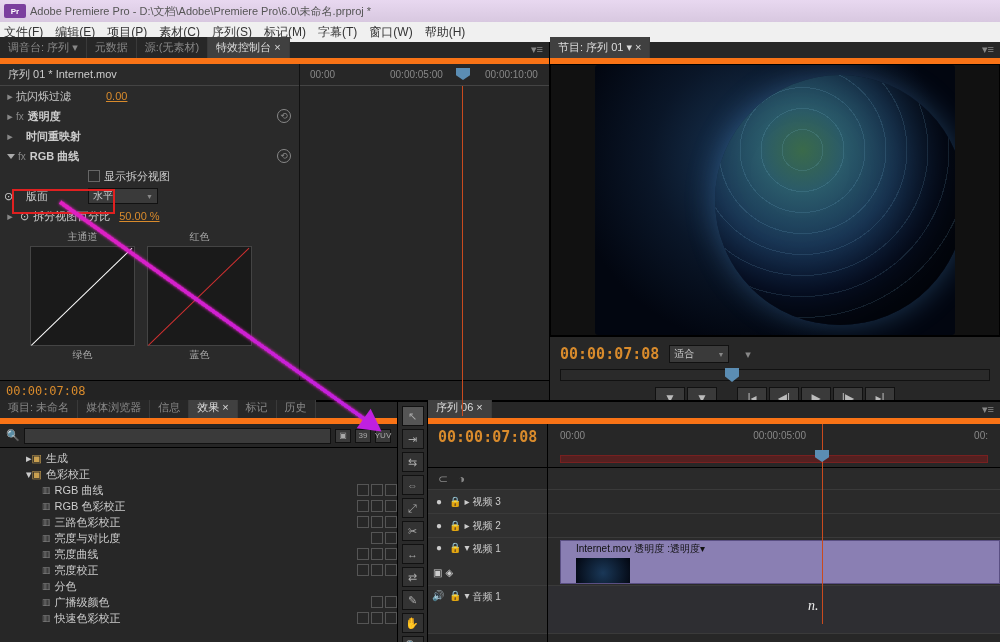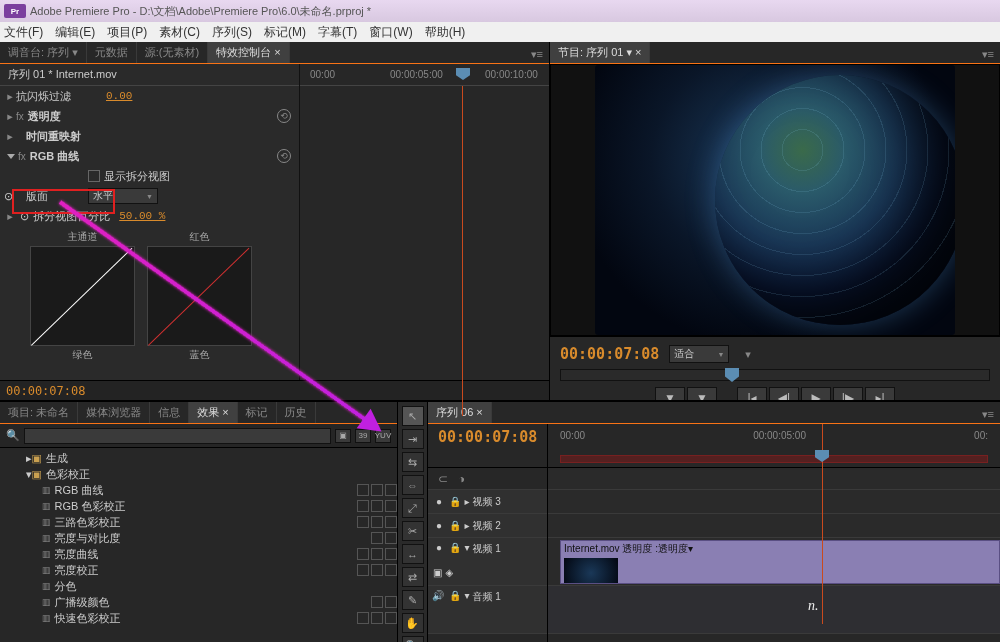--- a/index.html
+++ b/index.html
@@ -14,33 +14,33 @@
     .menubar span { margin-right: 12px; cursor: pointer; }
     
     
     .app { background: #1d1d1d; height: 600px; display: flex; flex-direction: column; }
     
     
     .top { height: 360px; display: flex; }
     
     
     .effectctrl { width: 550px; display: flex; flex-direction: column; border-right: 1px solid #000; }
-    .panel-tabs { height: 22px; background: #272727; display: flex; align-items: flex-end; border-bottom:1px solid #f97316; }
+    .panel-tabs { height: 22px; background: #272727; display: flex; align-items: flex-end; border-bottom:6px solid #f97316; }
     .tab { padding: 3px 8px; background: #272727; color: #888; border-right: 1px solid #3a3a3a; font-size: 11px; white-space:nowrap; }
     .tab.active { background: #404040; color: #ddd; }
     .tabmenu { margin-left:auto; padding:2px 6px; color:#888; }
     
     .ec-body { flex: 1; display: flex; background: #272727; }
     .ec-left { width: 300px; background: #2a2a2a; border-right:1px solid #111; overflow:hidden; }
     .ec-head { height: 22px; display: flex; align-items: center; padding: 0 8px; border-bottom: 1px solid #444; font-size: 11px; }
     .ec-row { display: flex; align-items: center; height: 20px; padding: 0 4px; }
     .triangle { width:0; height:0; border-top:4px solid transparent; border-bottom:4px solid transparent; border-left:5px solid #aaa; margin:0 3px; }
     .triangle.down { border-left:4px solid transparent; border-right:4px solid transparent; border-top:5px solid #aaa; border-bottom:none; }
     .fx { color:#888; margin-right:4px; font-size:10px; }
-    .val-orange { color:#d98b2c; text-decoration:underline;font-family:Liberation Mono, monospace; }
+    .val-orange { color:#d98b2c; text-decoration:underline; }
     .highlight-box { position:absolute; border:2px solid #e02020; width:103px; height:25px; left:12px; top:147px; z-index:10; pointer-events:none; }
     .ec-icons { position:absolute; right:8px; display:flex; gap:4px; }
     .reset-icon { width:14px; height:14px; border:1px solid #888; border-radius:50%; display:flex; align-items:center; justify-content:center; font-size:9px; color:#888; }
     
     .dropdown { width: 70px; height: 16px; background: #3a3a3a; border: 1px solid #111; display:flex; align-items:center; padding:0 4px; font-size: 10px; }
     .dropdown::after { content:"▼"; margin-left:auto; font-size:7px; color:#888; }
     
     
     .curves { display:flex; gap:12px; margin:4px 0 0 30px; }
     .curve-col { display:flex; flex-direction:column; align-items:center; }
@@ -104,21 +104,21 @@
     .tl-tracks { flex:1; display:flex; }
     .tl-left { width:120px; border-right:1px solid #000; }
     .tl-toolrow { height:22px; display:flex; align-items:center; padding:0 10px; gap:6px; border-bottom:1px solid #3a3a3a; color:#888; }
     .snap-icon { width:14px; height:14px; font-size:12px; }
     .track-head { height:24px; border-bottom:1px solid #3a3a3a; display:flex; align-items:center; padding:0 4px; font-size:10px; background:#303030; gap:3px; }
     .track-head.tall { height:48px; align-items:flex-start; padding-top:4px; flex-wrap:wrap; }
     .eye { width:14px; text-align:center; }
     .tl-right { flex:1; position:relative; }
     .track-lane { height:24px; border-bottom:1px solid #3a3a3a; background:#2a2a2a; position:relative; }
     .track-lane.tall { height:48px; }
-    .clip { position:absolute; left:12px; top:2px; right:0; height:44px; background:#8a7fb3; border:1px solid #5a4f83; font-size:10px; color:#111; padding:1px 3px; overflow:hidden; }
+    .clip { position:absolute; left:12px; top:2px; right:0; height:44px; background:#8a7fb3; border:1px solid #5a4f83; font-size:10px; color:#111; padding:1px 15px; overflow:hidden; }
     .clip .thumb { width:54px; height:30px; background:radial-gradient(circle,#1a3858,#020610); margin-top:2px; }
     
     .arrow { position:absolute; left:60px; top:158px; width:390px; height:4px; background:linear-gradient(90deg,#e020c0,#c020e0); transform-origin:left center; transform:rotate(35.5deg); z-index:20; box-shadow:0 0 3px #e020c0; pointer-events:none; }
     .arrow::after { content:""; position:absolute; right:-5px; top:-10px; width:0; height:0; border-left:22px solid #c020e0; border-top:12px solid transparent; border-bottom:12px solid transparent; }
     
     .spacer{flex:1;}
     .tri-btn{width:12px;text-align:center;color:#888;}
     .icon3{display:flex;gap:2px;}
     .box3{width:12px;height:12px;border:1px solid #555;}
   </style>

